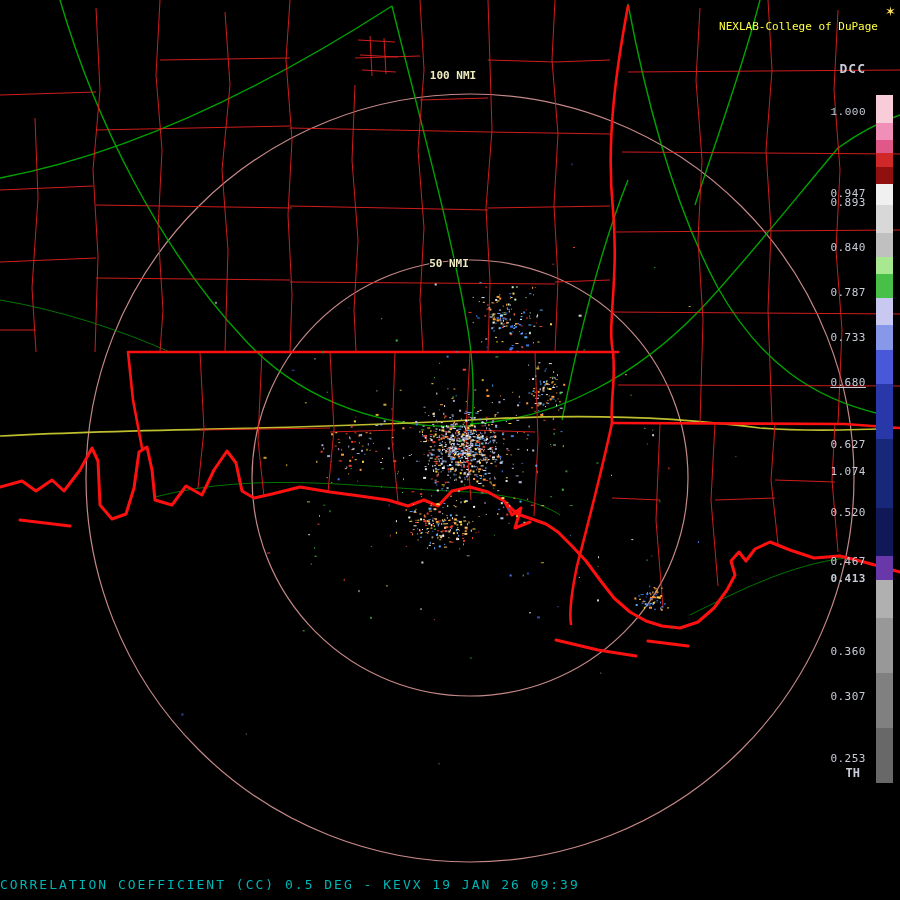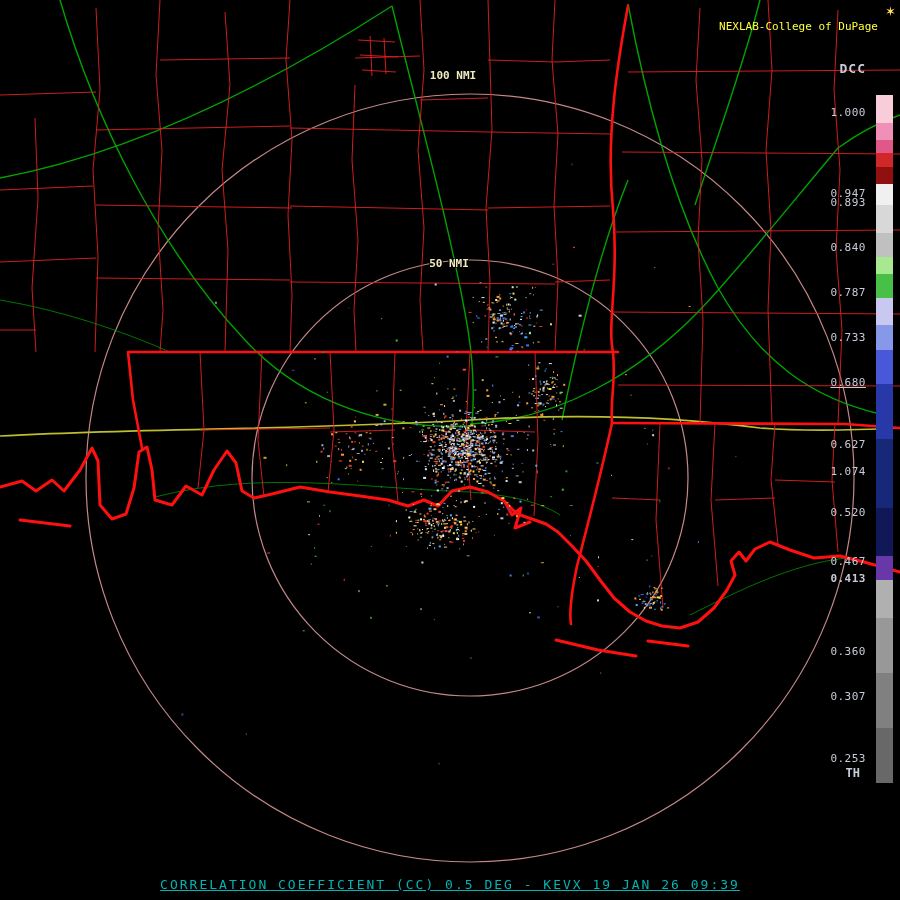--- a/index.html
+++ b/index.html
@@ -40,23 +40,23 @@
     font:11px "DejaVu Sans Mono",monospace;letter-spacing:.5px;z-index:6;
   }
   #colorbar{
     position:absolute;left:876px;top:95px;width:17px;height:688px;z-index:6;
   }
   #th-label{
     position:absolute;right:40px;top:766px;color:var(--legendtext);
     font:bold 12px "DejaVu Sans Mono",monospace;z-index:6;
   }
   .footer-title{
-    position:absolute;bottom:8px;left:0;width:100%;text-align:center;
+    position:absolute;bottom:8px;left:0;width:100%;
     color:var(--title);font:13px "DejaVu Sans Mono",monospace;
-    letter-spacing:2px;z-index:6;white-space:nowrap;text-decoration:underline;
+    letter-spacing:2px;z-index:6;white-space:nowrap;
   }
 </style>
 </head>
 <body>
 
 <div class="screen">
 
   <svg width="900" height="900" viewBox="0 0 900 900">
 
     <g>
@@ -1578,21 +1578,21 @@
   <div class="ring-label" id="ring100">100 NMI</div>
   <div class="ring-label" id="ring50">50 NMI</div>
 
   <div class="attribution">NEXLAB-College of DuPage</div>
   <span class="logo">✶</span>
 
   <div class="product-code">DCC</div>
 
   <div id="legend">
     <div id="legend-values">
-        <div class="tick" style="top: 106px;">1.000</div>
+        <div class="tick" style="top: 106px; font-family: Liberation Mono, monospace;">1.000</div>
         <div class="tick" style="top: 150.93px; margin-top: 36px;">0.947</div>
         <div class="tick" style="top: 195.86px;">0.893</div>
         <div class="tick" style="top: 240.79px;">0.840</div>
         <div class="tick" style="top: 285.72px;">0.787</div>
         <div class="tick" style="top: 330.65px;">0.733</div>
         <div class="tick" style="top: 375.58px; text-decoration: underline;">0.680</div>
         <div class="tick" style="top: 420.51px; margin-top: 17px;">0.627</div>
         <div class="tick" style="top: 465.44px;">1.074</div>
         <div class="tick" style="top: 506px;">0.520</div>
         <div class="tick" style="top: 555.3px;">0.467</div>

